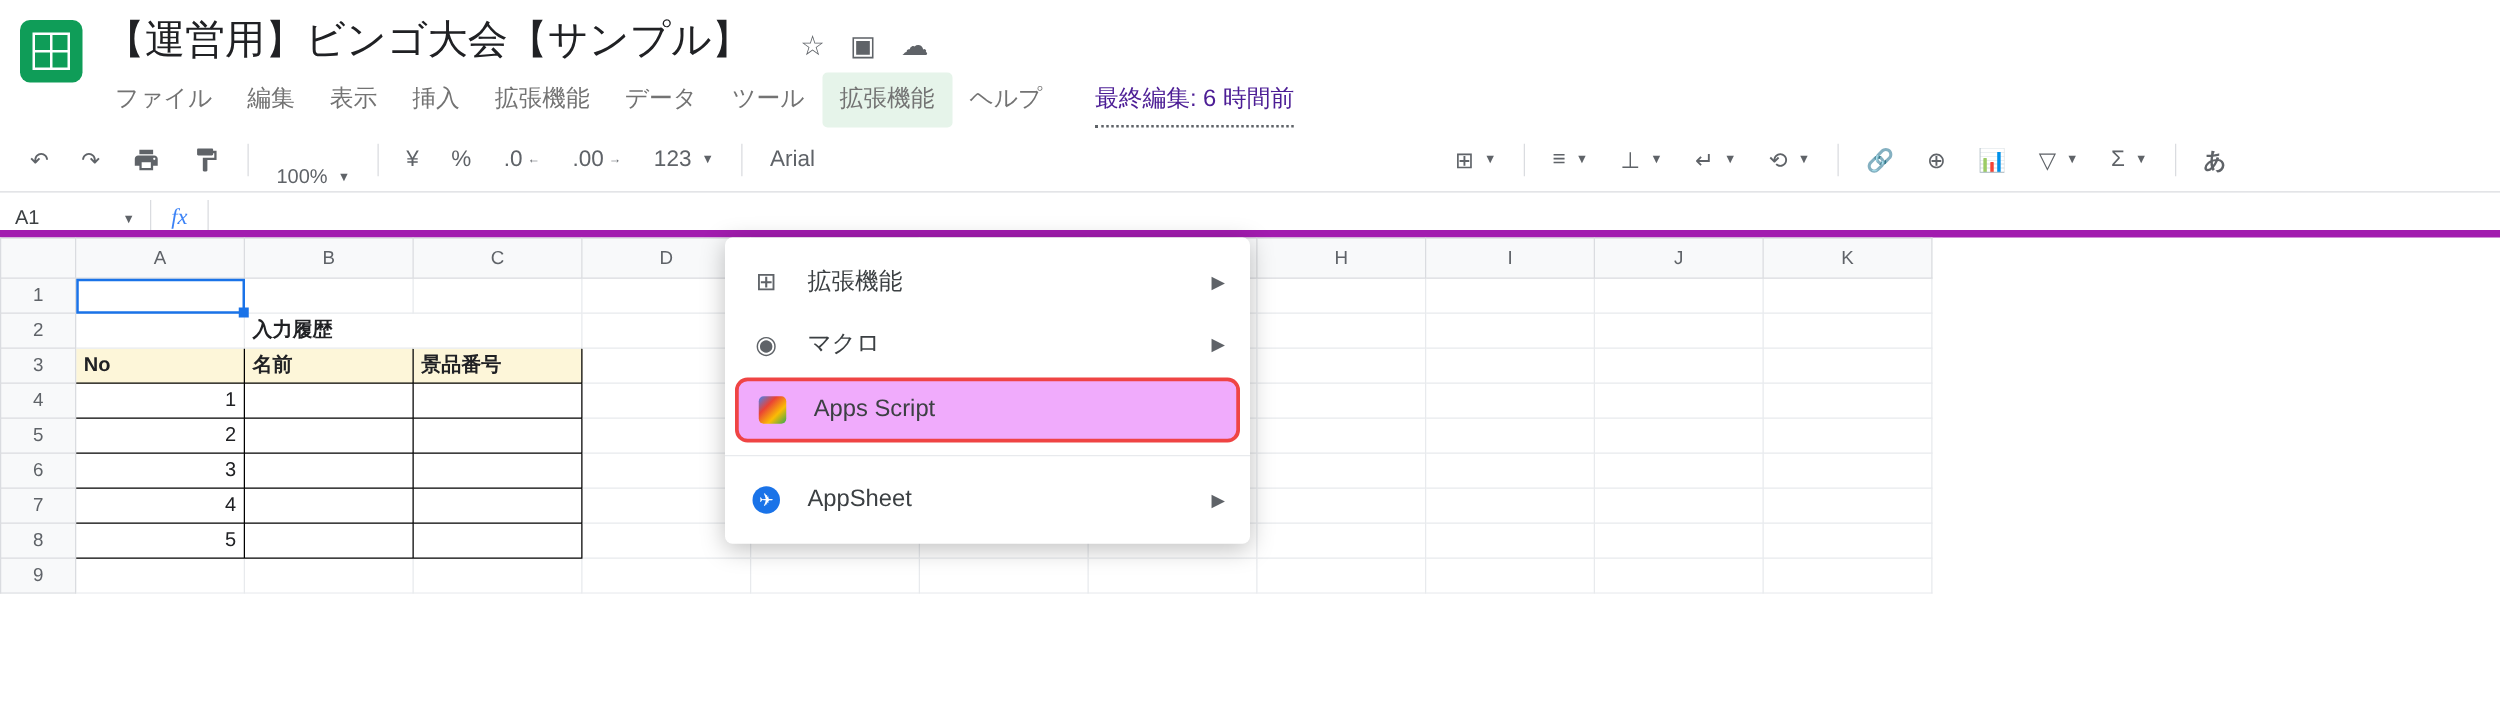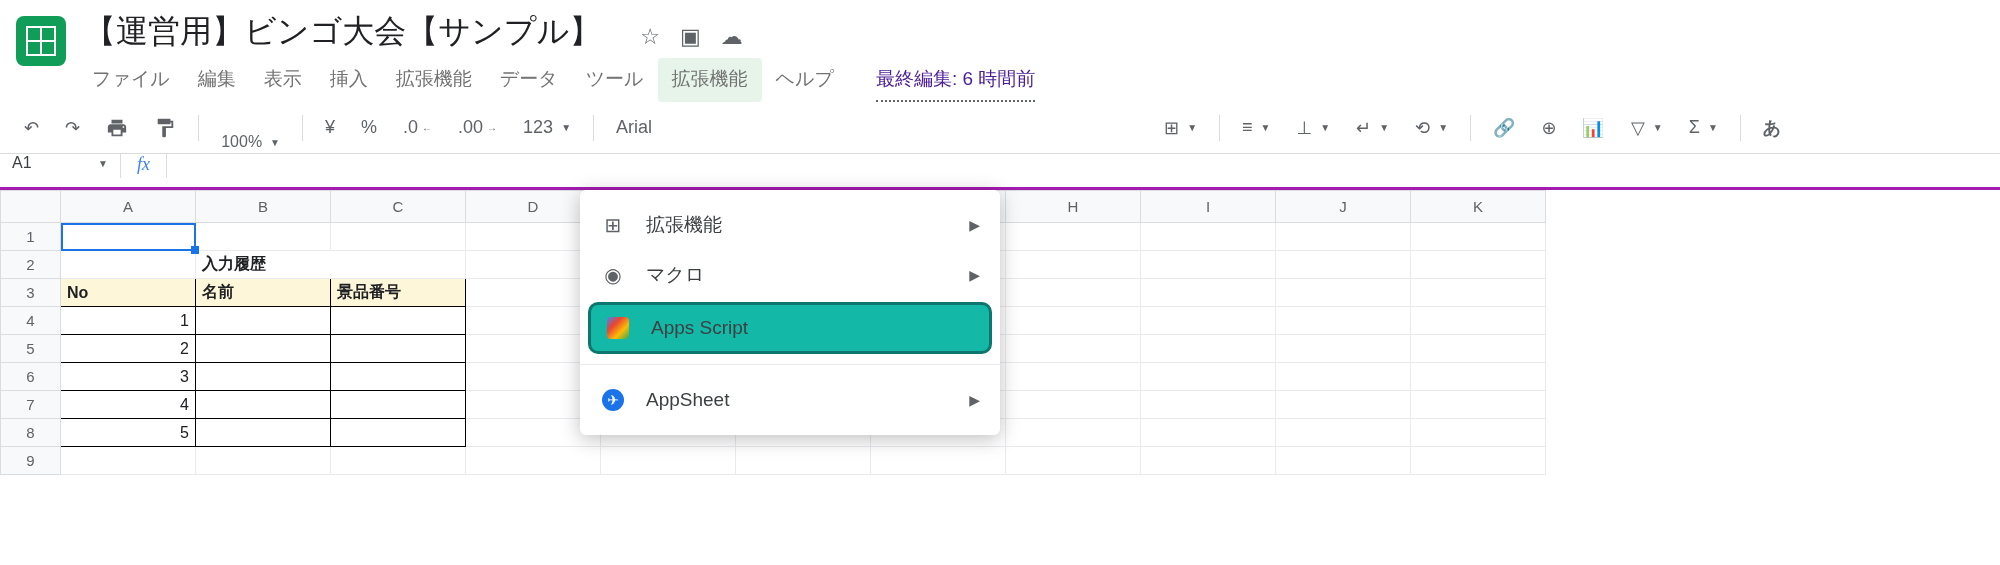--- a/index.html
+++ b/index.html
@@ -18,21 +18,21 @@
 .menubar .m{padding:8px 14px;font-size:19px;color:#737373;border-radius:4px;cursor:pointer;}
 .menubar .m.active{background:#e6f4ea;}
 .last-edit{margin-left:28px;padding:8px 0;font-size:19px;color:#4c1d95;border-bottom:2px dotted #5f6368;align-self:center;}
 
 .toolbar{display:flex;align-items:center;padding:6px 14px;gap:6px;border-bottom:1px solid #dadce0;height:52px;color:#5f6368;}
 .tb{padding:6px 10px;font-size:18px;display:flex;align-items:center;gap:4px;color:#5f6368;}
 .sep{width:1px;height:26px;background:#dadce0;margin:0 6px;}
 .zoom{font-size:16px;margin-top:29px;}
 .tri{font-size:10px;color:#5f6368;margin-left:4px;}
 
-.namebox-row{display:flex;align-items:flex-start;border-bottom:3px solid #a21caf;height:36px;}
+.namebox-row{display:flex;align-items:flex-end;border-bottom:6px solid #a21caf;height:36px;}
 .namebox{width:120px;padding:0 12px;font-size:16px;color:#3c4043;display:flex;align-items:center;justify-content:space-between;}
 .fx{padding:0 16px;font-style:italic;color:#3b82f6;font-family:serif;font-size:18px;}
 .fx-sep{width:1px;height:24px;background:#dadce0;}
 
 .sheet-area{position:relative;}
 .grid{border-collapse:collapse;table-layout:fixed;}
 .grid th.corner{width:60px;height:32px;background:#f8f9fa;border:1px solid #dadce0;}
 .grid th.colh{height:32px;background:#f8f9fa;border:1px solid #dadce0;font-weight:normal;color:#5f6368;font-size:15px;}
 .grid th.rowh{width:60px;background:#f8f9fa;border:1px solid #dadce0;font-weight:normal;color:#5f6368;font-size:15px;text-align:center;}
 .grid td{border:1px solid #e8eaed;height:28px;padding:0 6px;font-size:16px;}
@@ -41,21 +41,21 @@
 .sel::after{content:"";position:absolute;right:-4px;bottom:-4px;width:8px;height:8px;background:#1a73e8;}
 
 td.bordered{border:1.5px solid #000;}
 td.hdr{background:#fdf6d9;font-weight:bold;margin-left:43px;}
 td.num{text-align:right;}
 .merged-title{text-align:left;font-weight:bold;}
 
 .dropdown{position:absolute;left:580px;top:88px;width:420px;background:#fff;border-radius:6px;box-shadow:0 4px 20px rgba(0,0,0,.25);padding:10px 0;z-index:10;}
 .dd-item{display:flex;align-items:center;padding:12px 20px;font-size:19px;color:#3c4043;gap:20px;cursor:pointer;}
 .dd-item .arrow{margin-left:auto;color:#5f6368;font-size:14px;}
-.dd-item.highlight{background:#14b8a6;border:3px solid #0f766e;border-radius:10px;margin:2px 8px;padding:10px 14px;}
+.dd-item.highlight{background:#f0abfc;border:3px solid #ef4444;border-radius:10px;margin:2px 8px;padding:10px 14px;}
 .dd-sep{height:1px;background:#e8eaed;margin:10px 0;}
 .dd-icon{width:26px;height:26px;display:flex;align-items:center;justify-content:center;font-size:20px;color:#5f6368;}
 .appsscript-icon{background:linear-gradient(135deg,#4285f4 0%,#ea4335 33%,#fbbc04 66%,#34a853 100%);border-radius:4px;width:22px;height:22px;}
 .appsheet-icon{width:22px;height:22px;border-radius:50%;background:#1a73e8;color:#fff;font-size:14px;display:flex;align-items:center;justify-content:center;}
 
 svg.icon{width:22px;height:22px;fill:#5f6368;}
 </style>
 </head>
 <body>
 

